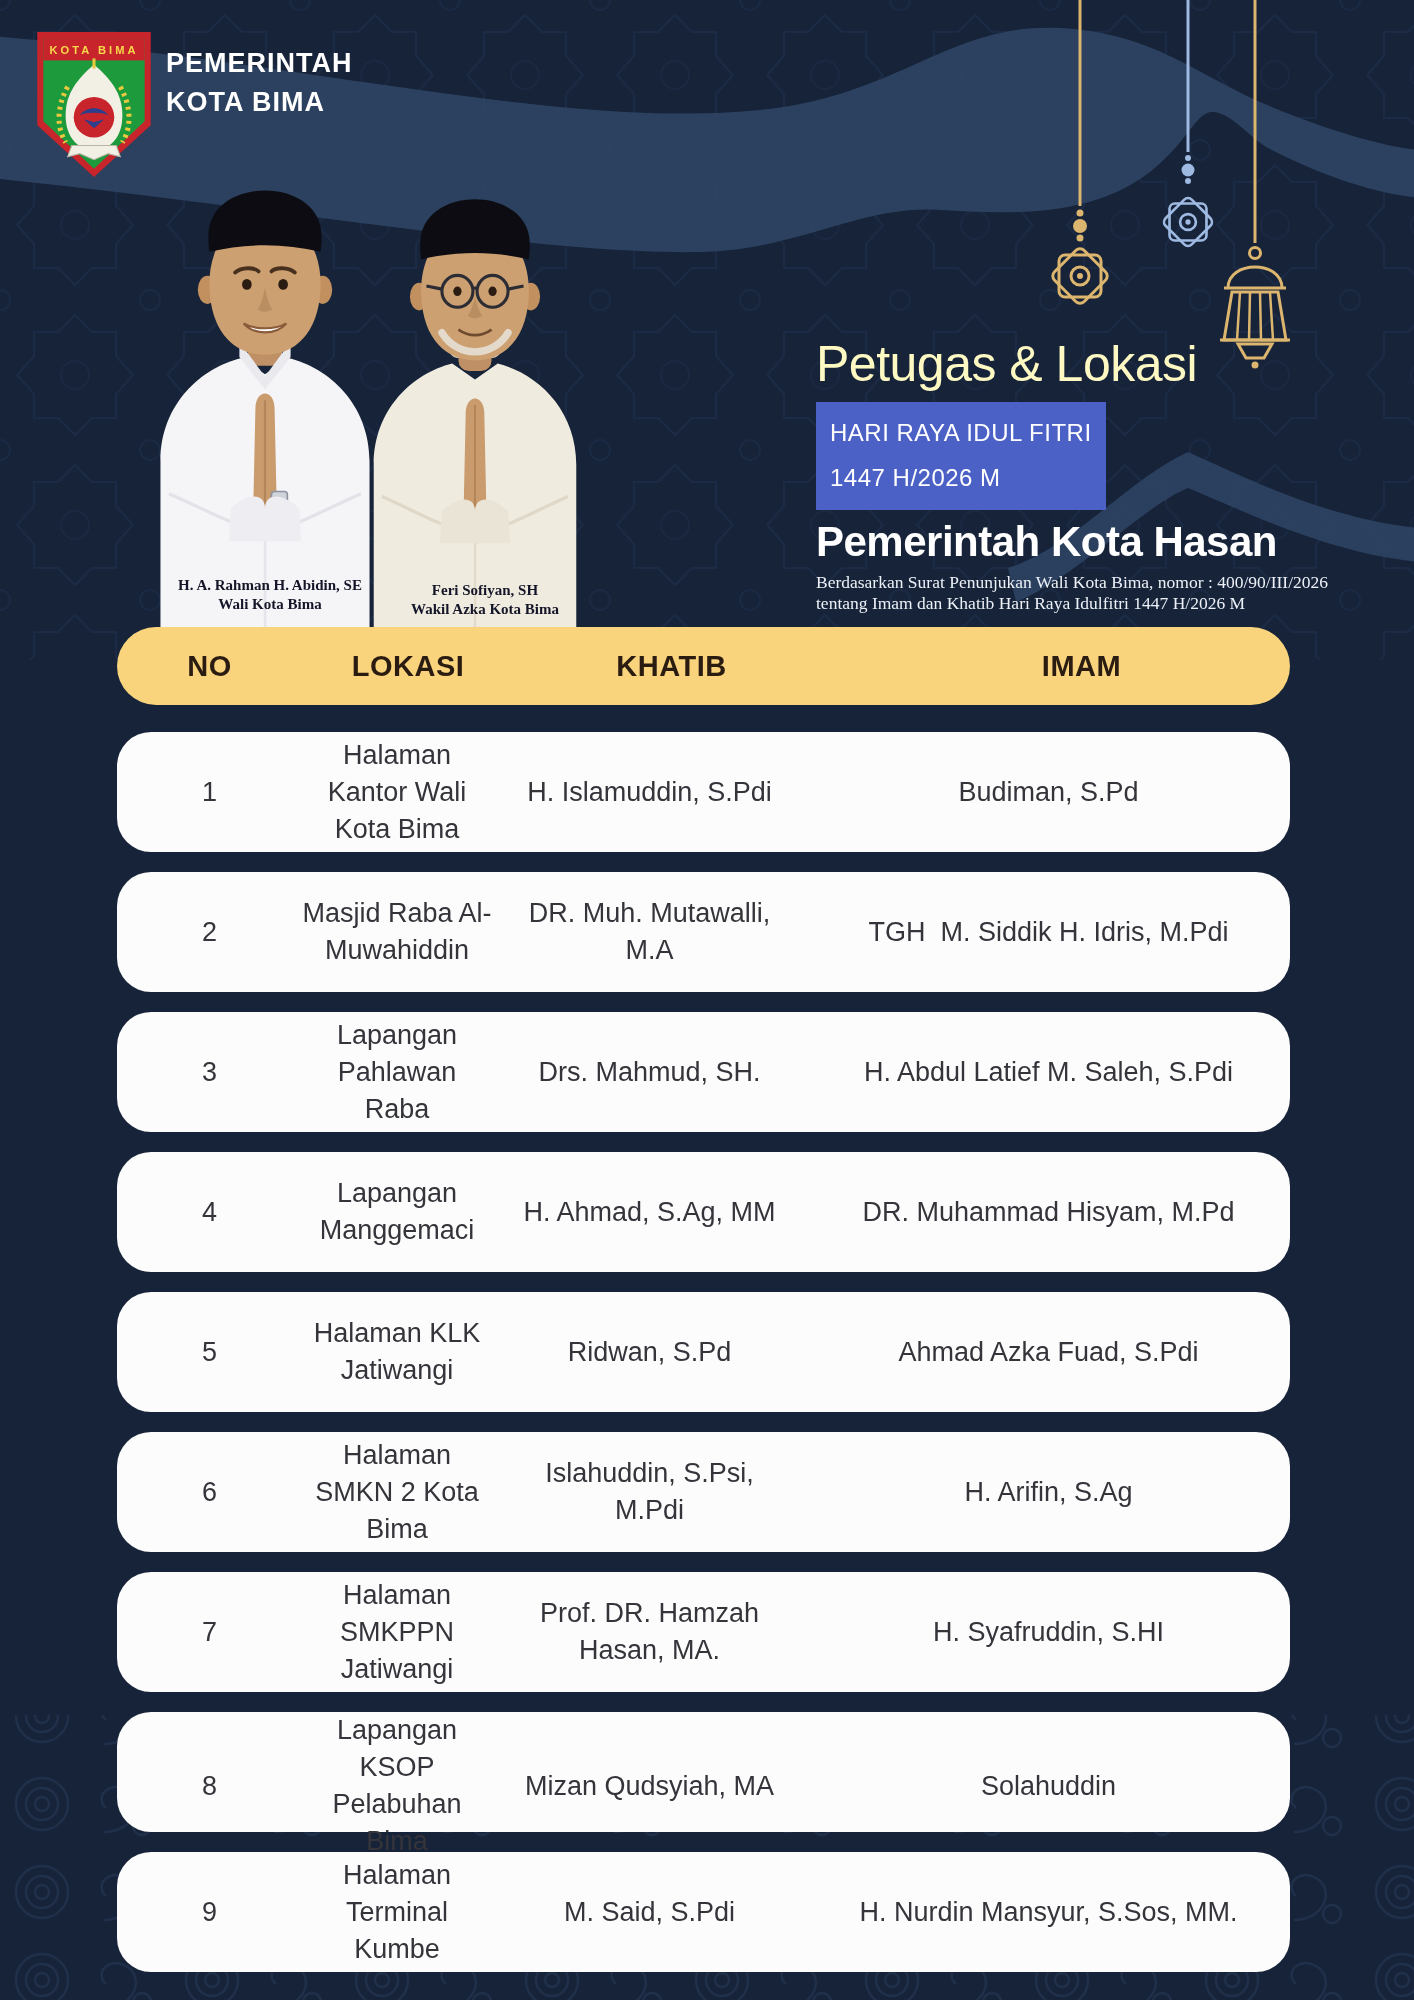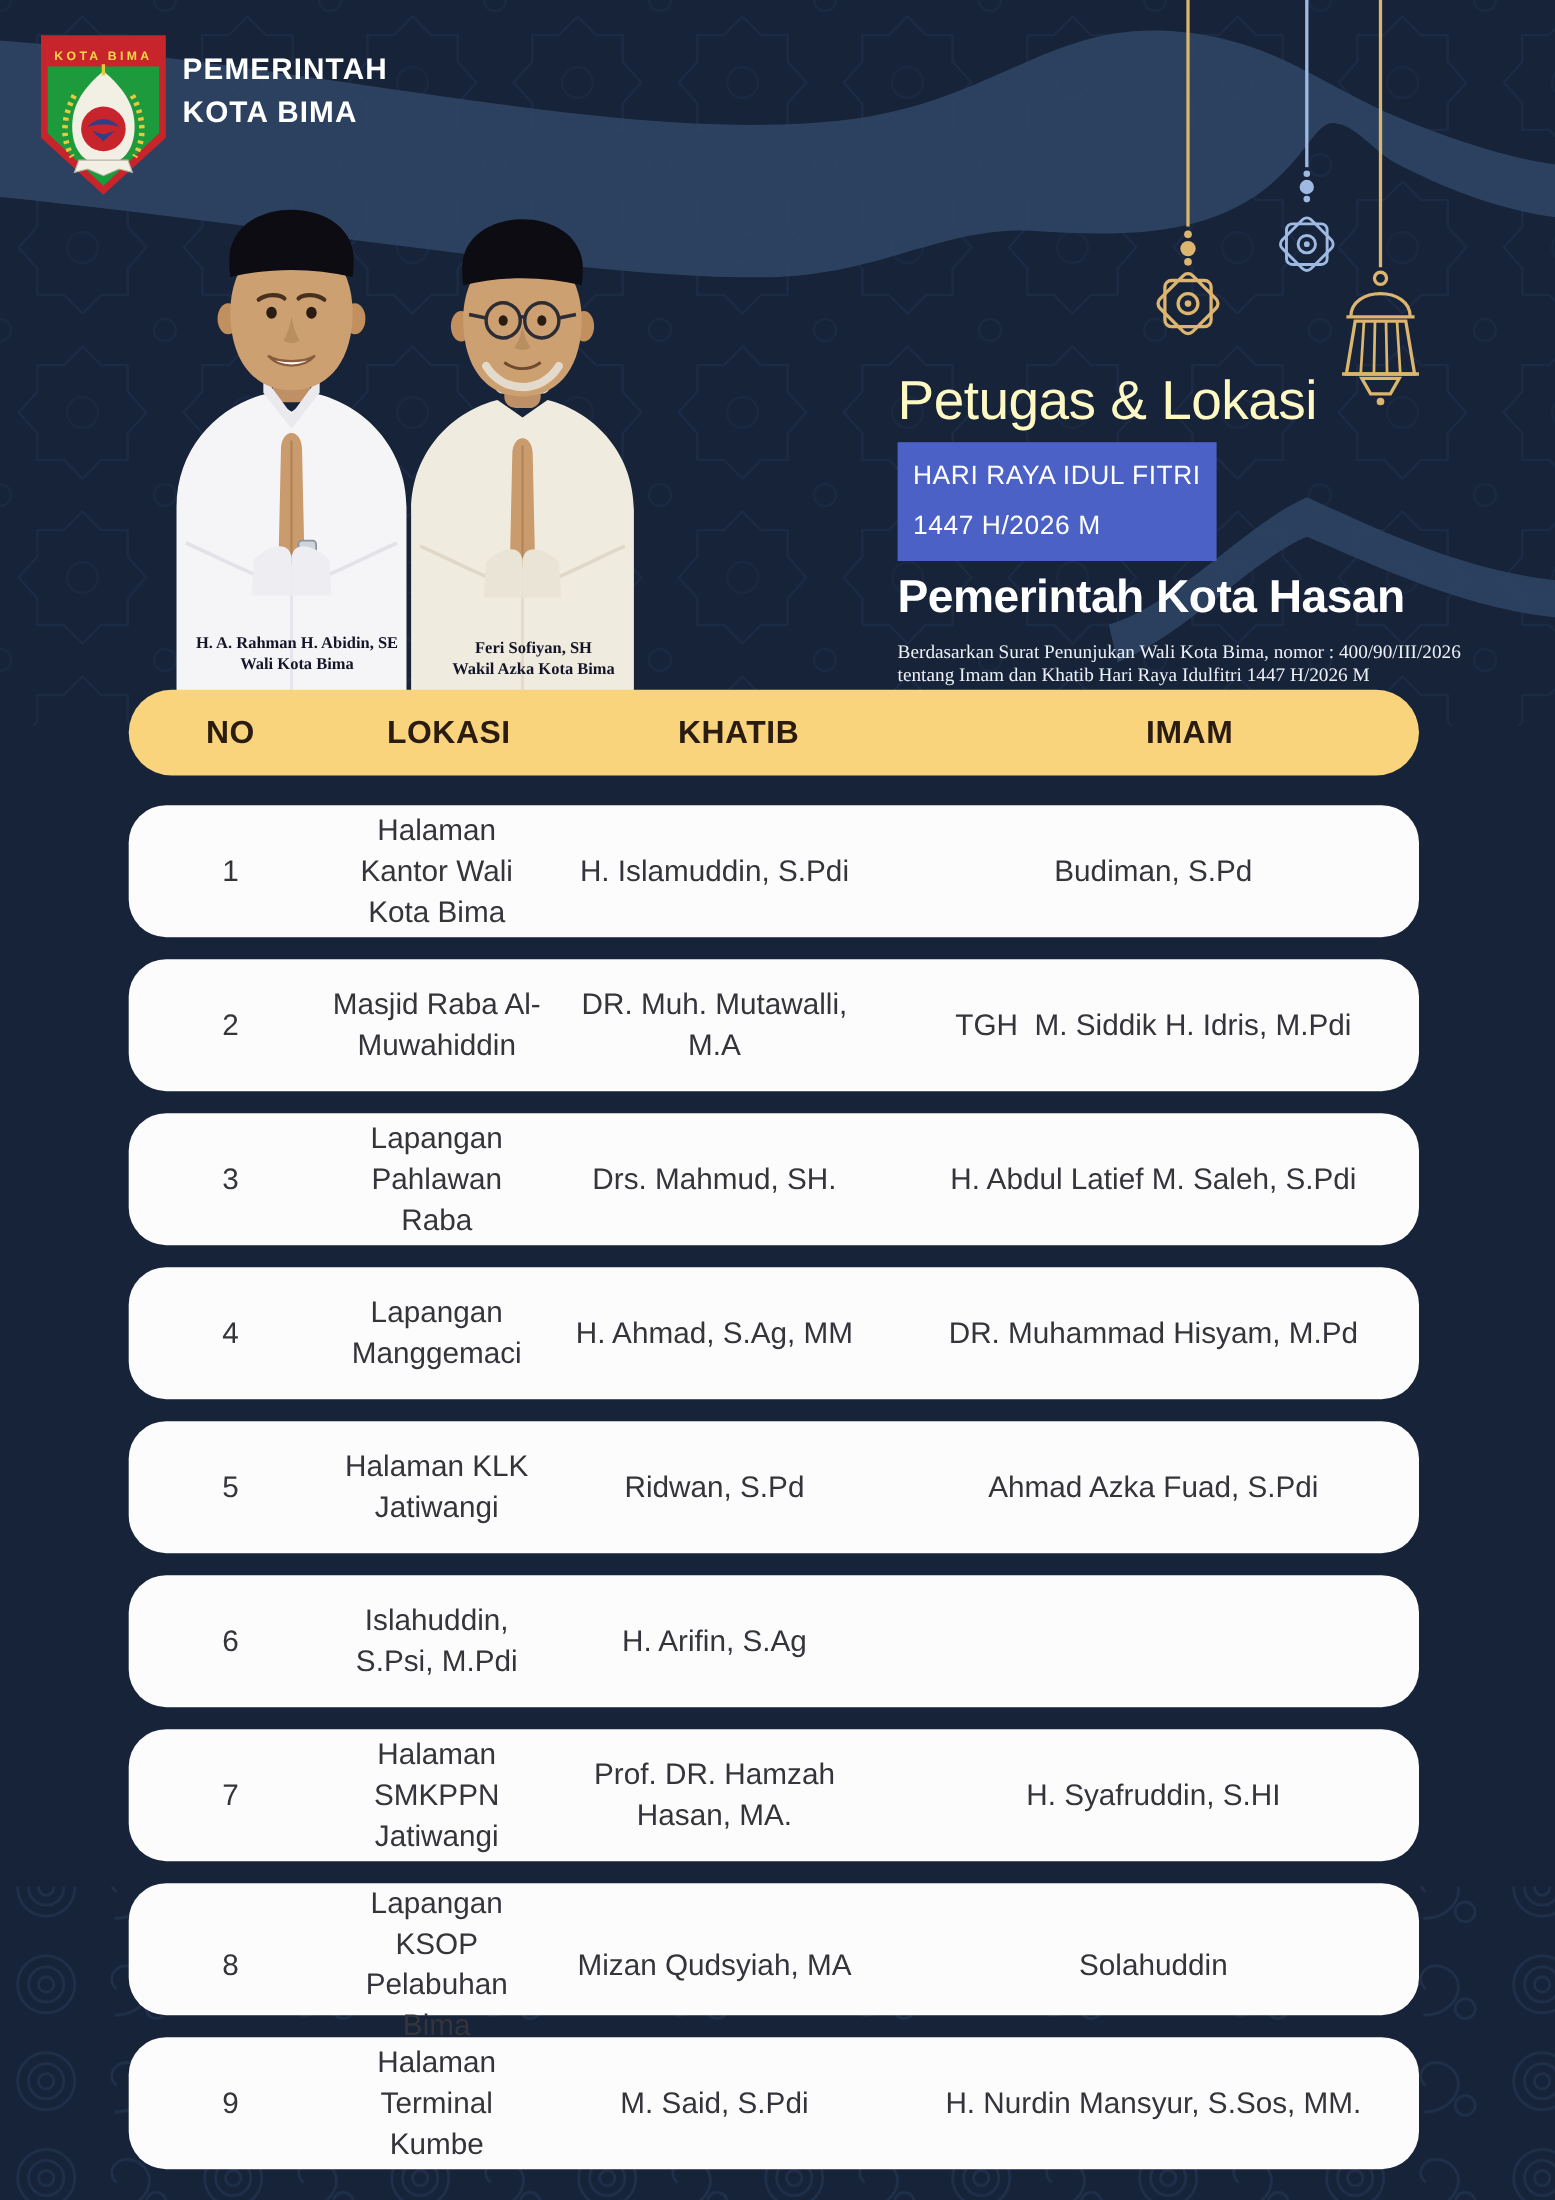--- a/index.html
+++ b/index.html
@@ -38,21 +38,21 @@
   }
   #highlight-box{
     display:inline-block; margin-top:10px; background:#4B61C6;
     padding:8px 14px 10px 14px;
   }
   .hl-line{font-size:24px; line-height:45px; font-weight:normal; letter-spacing:0.5px; white-space:nowrap;}
   .title-mid{
     margin-top:8px; font-size:42px; font-weight:bold; letter-spacing:-0.5px; line-height:48px; white-space:nowrap;
   }
   .basis{
-    margin-top:16px; font-family:"Liberation Serif", serif;
+    margin-top:6px; font-family:"Liberation Serif", serif;
     font-size:17.5px; line-height:21px; color:#EDF1F7; white-space:nowrap;
   }
 
   
   .tgrid{display:grid; grid-template-columns:185px 190px 315px 483px; align-items:center;}
   #table-header{
     left:117px; top:627px; width:1173px; height:78px; z-index:6;
     background:#F9D47C; border-radius:39px;gap:11px;
   }
   #table-header .hcell{
@@ -298,20 +298,23 @@
       <div class="cell lokasi">
         <span class="narrow">Halaman KLK Jatiwangi</span>
       </div>
       <div class="cell khatib">
         <span class="narrow">Ridwan, S.Pd</span>
       </div>
       <div class="cell imam">Ahmad Azka Fuad, S.Pdi</div>
     </div>
       <div class="row-card tgrid">
       <div class="cell no">6</div>
+      <div class="cell lokasi">
+        <span class="narrow">Halaman SMKN 2 Kota Bima</span>
+      </div>
       <div class="cell khatib">
         <span class="narrow">Islahuddin, S.Psi, M.Pdi</span>
       </div>
       <div class="cell imam">H. Arifin, S.Ag</div>
     </div>
       <div class="row-card tgrid">
       <div class="cell no">7</div>
       <div class="cell lokasi">
         <span class="narrow">Halaman SMKPPN Jatiwangi</span>
       </div>

